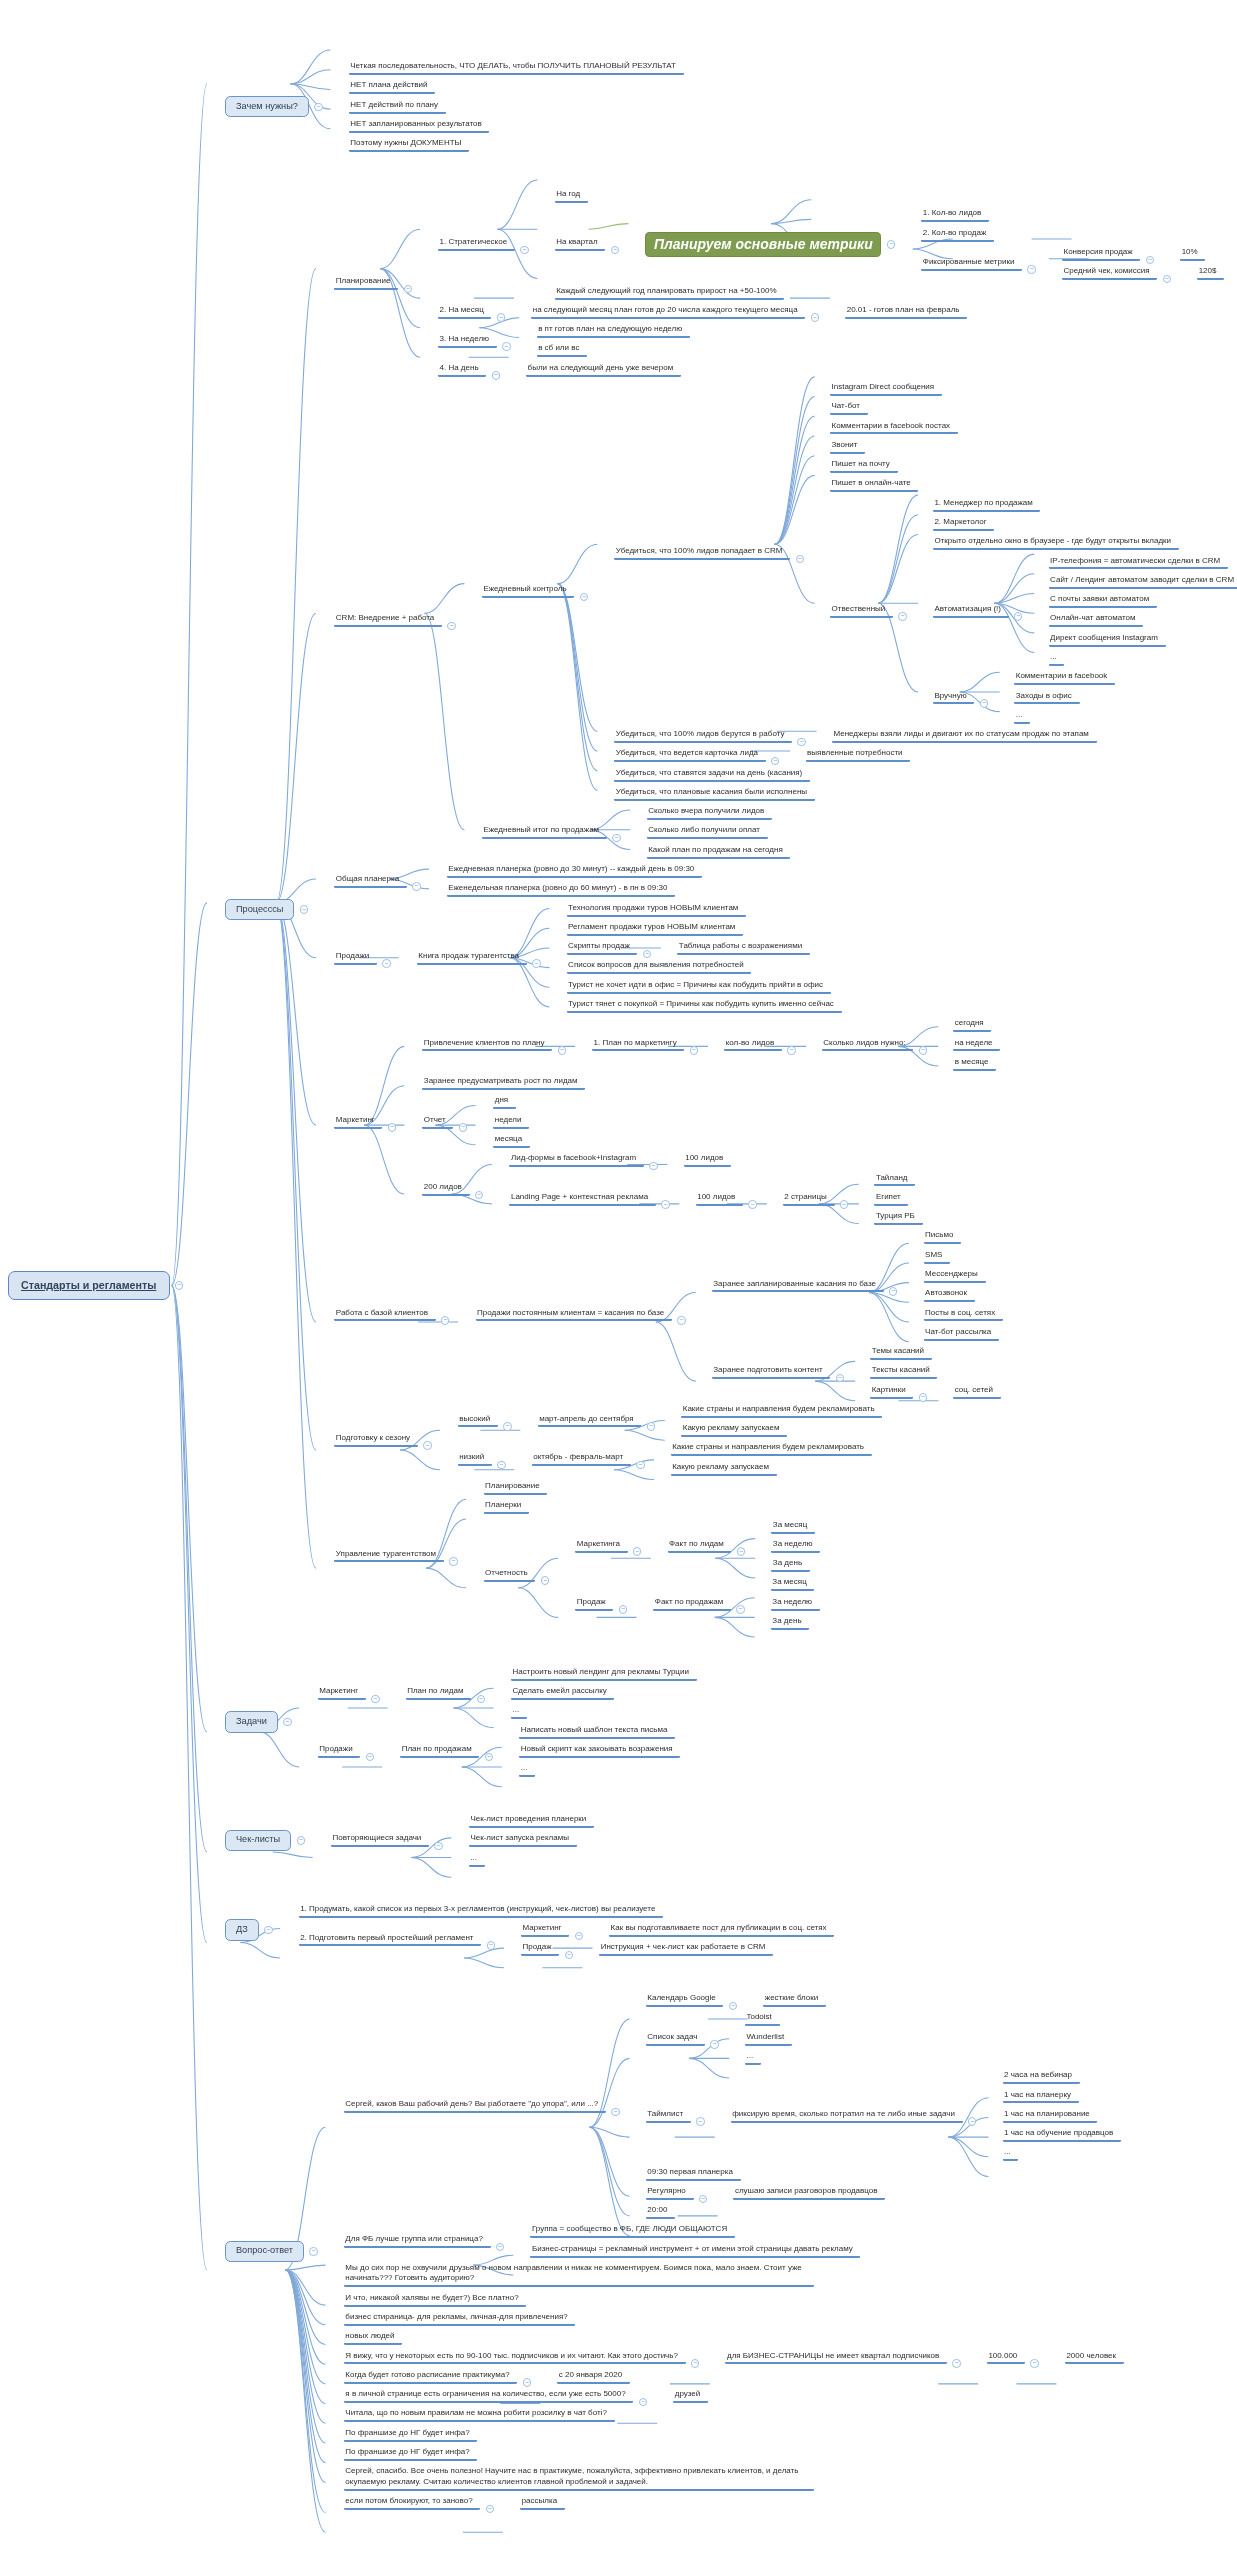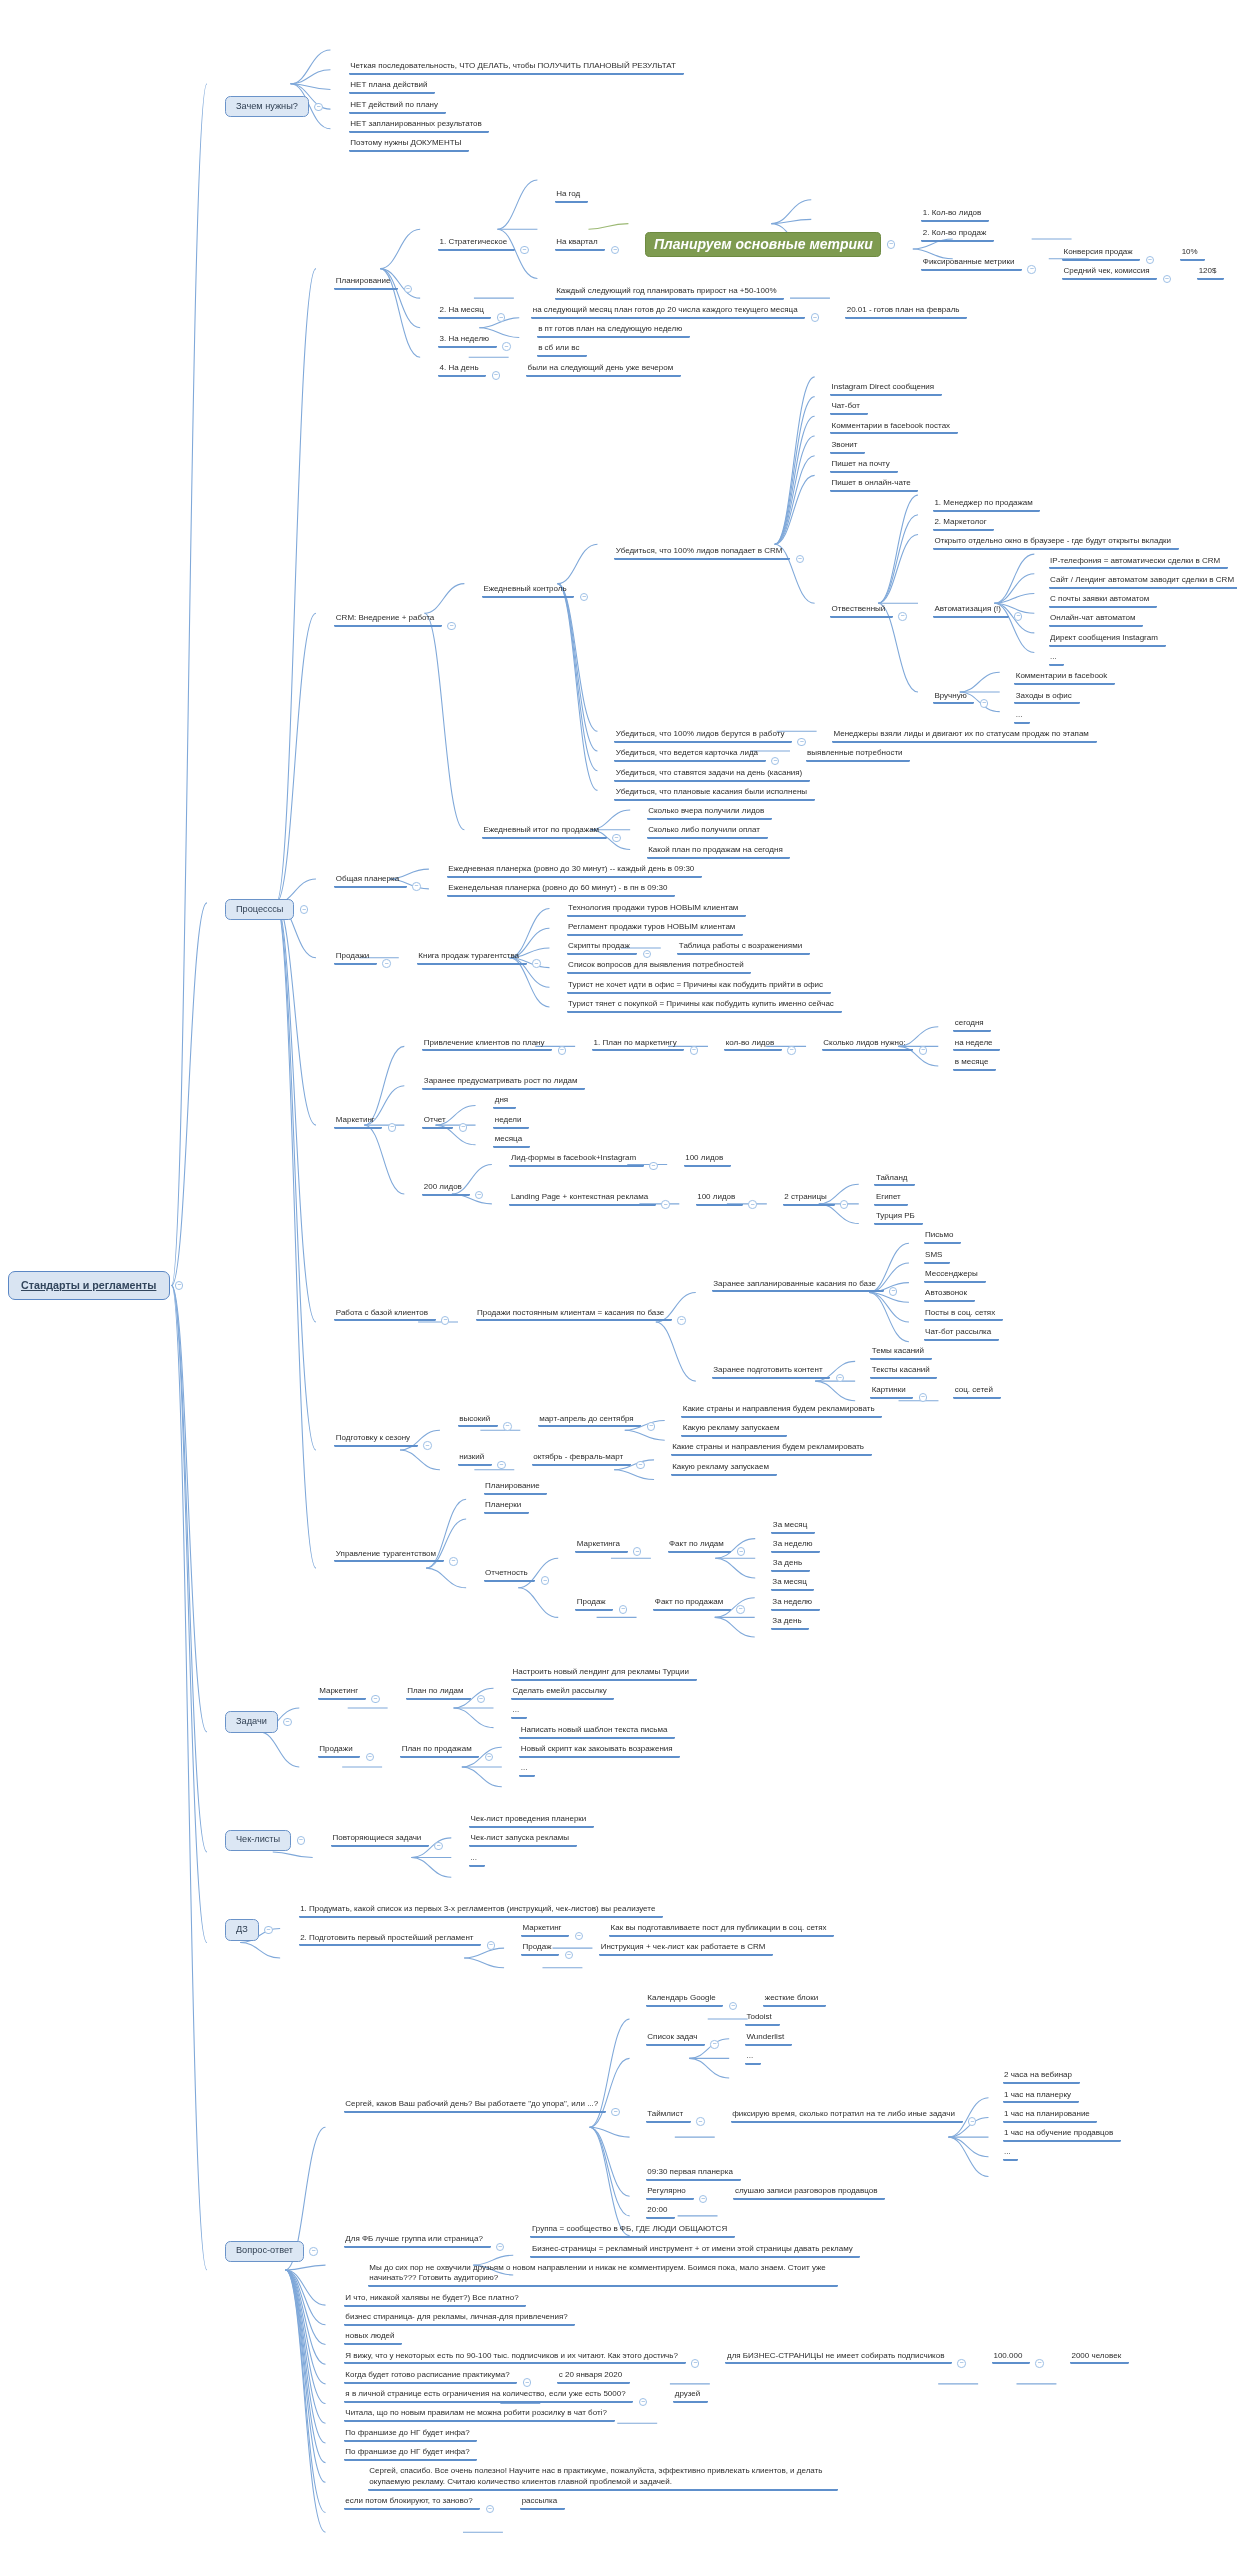--- a/index.html
+++ b/index.html
@@ -11,21 +11,21 @@
   .kids{display:flex;flex-direction:column;justify-content:center;row-gap:5.4px;margin-left:24.6px;}
   .kids.root-kids{row-gap:37px;margin-left:20px;}
   .topic{white-space:nowrap;color:#2d2d2d;font-size:8px;line-height:1.3;}
   .topic.line{padding:0 7.7px 1.5px 1.5px;border-bottom:2.3px solid #5E8FCB;border-radius:0 0 1.5px 1.5px;}
   .topic.root{background:#D9E4F2;border:1.5px solid #5B87C5;border-radius:7px;padding:7px 12.3px;
               font-size:10.7px;font-weight:bold;color:#32455c;text-decoration:underline;}
   .topic.main{background:#DCE7F4;border:1.2px solid #6A93C9;border-radius:5.4px;padding:3.8px 10px;
               font-size:9.2px;color:#2f3f52;margin-left:20px;}
   .topic.note{background:#7E9B50;border:0.8px solid #6d8a41;border-radius:4.6px;padding:2.3px 7.7px;
               color:#ffffff;font-style:italic;font-weight:bold;font-size:14px;}
-  .topic.wrap{white-space:normal;max-width:461px;margin-left:24px;}
+  .topic.wrap{white-space:normal;max-width:461px;}
   .minus{width:8.4px;height:8.4px;min-width:8.4px;box-sizing:border-box;border:0.8px solid #9EC0E6;
          border-radius:50%;background:#ffffff;color:#6f9ed2;font-size:7px;line-height:6.1px;
          display:flex;align-items:center;justify-content:center;margin:0 1.5px 0 5.4px;
          position:relative;z-index:2;cursor:pointer;}
   .nodecell:not(.boxcell) .minus{margin-bottom:-3.1px;}
   svg{position:absolute;left:0;top:0;pointer-events:none;z-index:0;}
 </style>
 </head>
 <body>
 
@@ -1359,21 +1359,21 @@
               </div>
             </div>
             <div class="branch">
               <div class="nodecell">
                 <div class="topic line">Я вижу, что у некоторых есть по 90-100 тыс. подписчиков и их читают. Как этого достичь?</div>
                 <span class="minus">−</span>
               </div>
               <div class="kids">
                 <div class="branch">
                   <div class="nodecell">
-                    <div class="topic line">для БИЗНЕС-СТРАНИЦЫ не имеет собирать подписчиков</div>
+                    <div class="topic line">для БИЗНЕС-СТРАНИЦЫ не имеет квартал подписчиков</div>
                     <span class="minus">−</span>
                   </div>
                   <div class="kids">
                     <div class="branch">
                       <div class="nodecell">
                         <div class="topic line">100.000</div>
                         <span class="minus">−</span>
                       </div>
                       <div class="kids">
                         <div class="branch">

